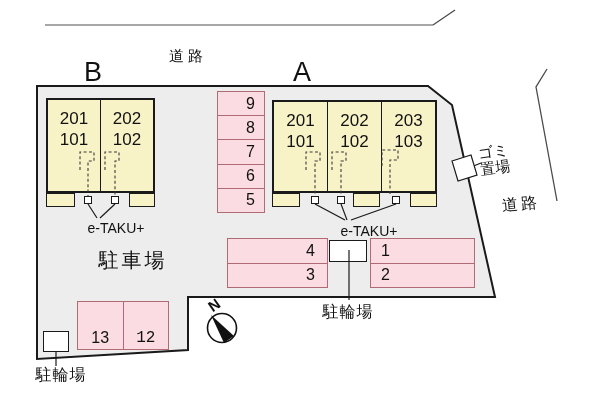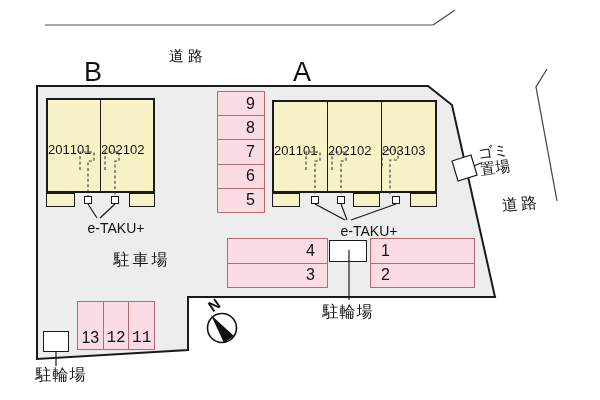--- a/index.html
+++ b/index.html
@@ -5,22 +5,22 @@
   html,body{margin:0;padding:0;background:#fff;}
   .stage{
     position:relative;width:600px;height:400px;background:#ffffff;overflow:hidden;
     font-family:"Liberation Sans","DejaVu Sans",sans-serif;color:#111;
   }
   .stage *{box-sizing:border-box;}
   svg.layer{position:absolute;left:0;top:0;pointer-events:none;}
   .lbl{position:absolute;transform:translate(-50%,-50%);white-space:nowrap;color:#111;line-height:1;}
   
   .bldg{position:absolute;background:#f8f3c7;border:2px solid #1a1a1a;display:flex;}
-  .unit{flex:1;display:flex;flex-direction:row;align-items:center;padding-top:8px;
-        font-size:13px;line-height:21px;font-weight:500;}
+  .unit{flex:1;display:flex;flex-direction:column;align-items:center;padding-top:8px;
+        font-size:17px;line-height:21px;font-weight:500;}
   .unit + .unit{border-left:1.6px solid #1a1a1a;text-align:right;}
   .strip{position:absolute;background:#f8f3c7;border:1.5px solid #1a1a1a;}
   .meterbox{position:absolute;background:#ffffff;border:1.3px solid #1a1a1a;}
   .bikebox{position:absolute;background:#ffffff;border:1.6px solid #1a1a1a;}
   
   .pkcol{position:absolute;border:1.3px solid #b06b74;background:#fbdce3;display:flex;flex-direction:column;}
   .pkcol .cell{flex:1;display:flex;align-items:center;justify-content:flex-end;
                padding-right:9px;font-size:16px;}
   .pkcol .cell + .cell{border-top:1.3px solid #b06b74;}
   .pkrow{position:absolute;border:1.3px solid #b06b74;background:#fbdce3;display:flex;}
@@ -92,24 +92,23 @@
   <div class="pkblk num-right" style="left:227px;top:238px;width:101px;height:50px;">
     <div class="cell">4</div>
     <div class="cell">3</div>
   </div>
   <div class="bikebox" style="left:329px;top:240px;width:38px;height:22px;"></div>
   <div class="pkblk num-left" style="left:370px;top:238px;width:105px;height:50px;">
     <div class="cell">1</div>
     <div class="cell">2</div>
   </div>
 
-  <div class="pkrow" style="left:77px;top:301px;width:78px;height:49px;">
+  <div class="pkrow" style="left:77px;top:301px;width:92px;height:49px;">
     <div class="cell">13</div>
     <div class="cell">12</div>
-    <div class="cell">11</div>
   </div>
 
   <div class="bikebox" style="left:43px;top:331px;width:26px;height:21px;"></div>
 
   <svg class="layer" width="600" height="400">
     <g fill="none" stroke="#3a3a3a" stroke-width="1.1" stroke-dasharray="3 2.4">
       <path d="M 80,170 V 152 H 94 V 161 H 88 V 196"></path>
       <path d="M 105,170 V 152 H 119 V 161 H 115 V 196"></path>
       <path d="M 306,170 V 152 H 320 V 161 H 315 V 196"></path>
       <path d="M 332,170 V 152 H 346 V 161 H 341 V 196"></path>
@@ -129,21 +128,21 @@
     <circle cx="222" cy="328" r="14.5" fill="#ffffff" stroke="#111111" stroke-width="1.6"></circle>
     <polygon points="211,315 234,336 224,343" fill="#111111"></polygon>
   </svg>
 
   <div class="lbl" style="left:188px;top:55px;font-size:15px;letter-spacing:4px;">道路</div>
   <div class="lbl" style="left:521px;top:204px;font-size:16px;letter-spacing:3px;transform:translate(-50%,-50%) rotate(-5deg);">道路</div>
   <div class="lbl" style="left:93px;top:72px;font-size:27px;">B</div>
   <div class="lbl" style="left:302px;top:72px;font-size:27px;">A</div>
   <div class="lbl" style="left:116px;top:228px;font-size:14px;">e-TAKU+</div>
   <div class="lbl" style="left:369px;top:231px;font-size:14px;">e-TAKU+</div>
-  <div class="lbl" style="left:142px;top:260px;font-size:16px;letter-spacing:3px;">駐車場</div>
+  <div class="lbl" style="left:133px;top:260px;font-size:20px;letter-spacing:3px;">駐車場</div>
   <div class="lbl" style="left:61px;top:375px;font-size:16px;letter-spacing:1px;">駐輪場</div>
   <div class="lbl" style="left:348px;top:312px;font-size:16px;letter-spacing:1px;">駐輪場</div>
   <div style="position:absolute;left:477px;top:146px;font-size:15px;line-height:16px;transform:rotate(-8deg);transform-origin:left top;">
     <div>ゴミ</div>
     <div>置場</div>
   </div>
   <div class="lbl" style="left:214px;top:305px;font-size:15px;font-weight:bold;transform:translate(-50%,-50%) rotate(-35deg);">N</div>
 
 </div>
 

